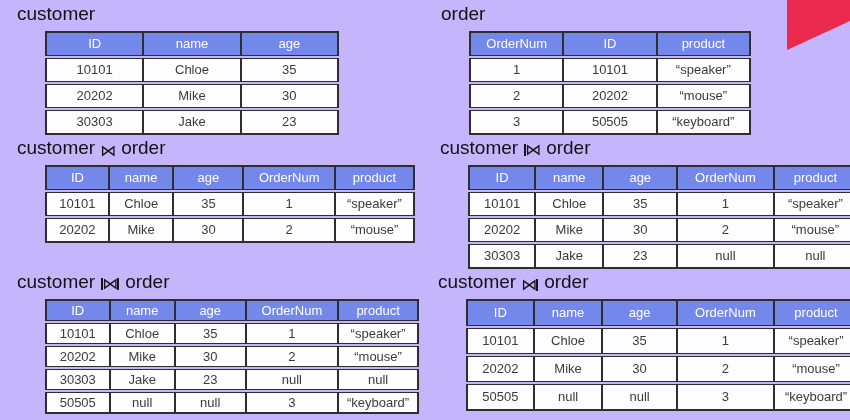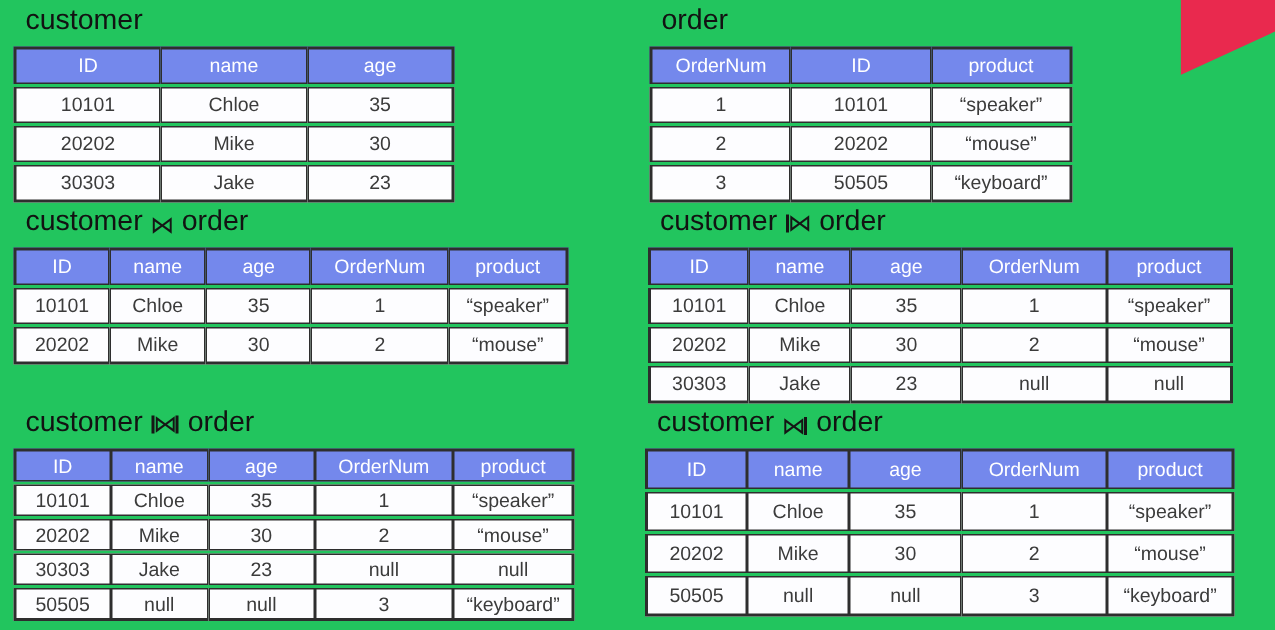--- a/index.html
+++ b/index.html
@@ -23,21 +23,21 @@
   .tbl-title {
     margin:0 0 4px 8px; font-size:19px; font-weight:400;
     line-height:23px; color:#121212; white-space:nowrap;
   }
   .join-sym { display:inline-flex; align-items:center; margin:0 6px; vertical-align:-2px; }
   .jbar { display:inline-block; width:2px; height:12px; background:#151515; }
   .bowtie { font-family:"DejaVu Sans",sans-serif; font-size:16px; line-height:1; margin:0 -1px; color:#151515; }
 
   table.tbl {
     width:100%; table-layout:fixed;
-    border-collapse:separate; border-spacing:0 2px;
+    border-collapse:separate; border-spacing:0 2px;margin-left:36px;
   }
   .tbl th, .tbl td {
     border:1px solid #2e2e2e; text-align:center;
     font-size:13px; padding:0; height:22px; line-height:22px;
     overflow:hidden; white-space:nowrap;
   }
   .tbl th { background:#7488ec; color:#ffffff; font-weight:400; }
   .tbl td { background:#fdfdff; color:#3b3b3b; }
   .tbl tr > *:first-child { border-left-width:2px; }
   .tbl tr > *:last-child  { border-right-width:2px; }
@@ -50,21 +50,21 @@
   .cols-3 th { width:33.33%; }
   .cols-5 th:nth-child(1) { width:17%; }
   .cols-5 th:nth-child(2) { width:17.5%; }
   .cols-5 th:nth-child(3) { width:19%; }
   .cols-5 th:nth-child(4) { width:25%; }
   .cols-5 th:nth-child(5) { width:21.5%; }
 </style>
 </head>
 <body>
 
-<div id="stage" style="background: #22c55e; text-decoration: underline;">
+<div id="stage" style="background: #c4b5fd; text-decoration: underline;">
   <div class="corner-ribbon" style="background: rgb(233, 41, 78);"></div>
 
   <section class="tbl-section pos-customer">
     <h2 class="tbl-title"><span>customer</span></h2>
     <table class="tbl cols-3">
       <thead>
         <tr>
             <th>ID</th>
             <th>name</th>
             <th>age</th>

